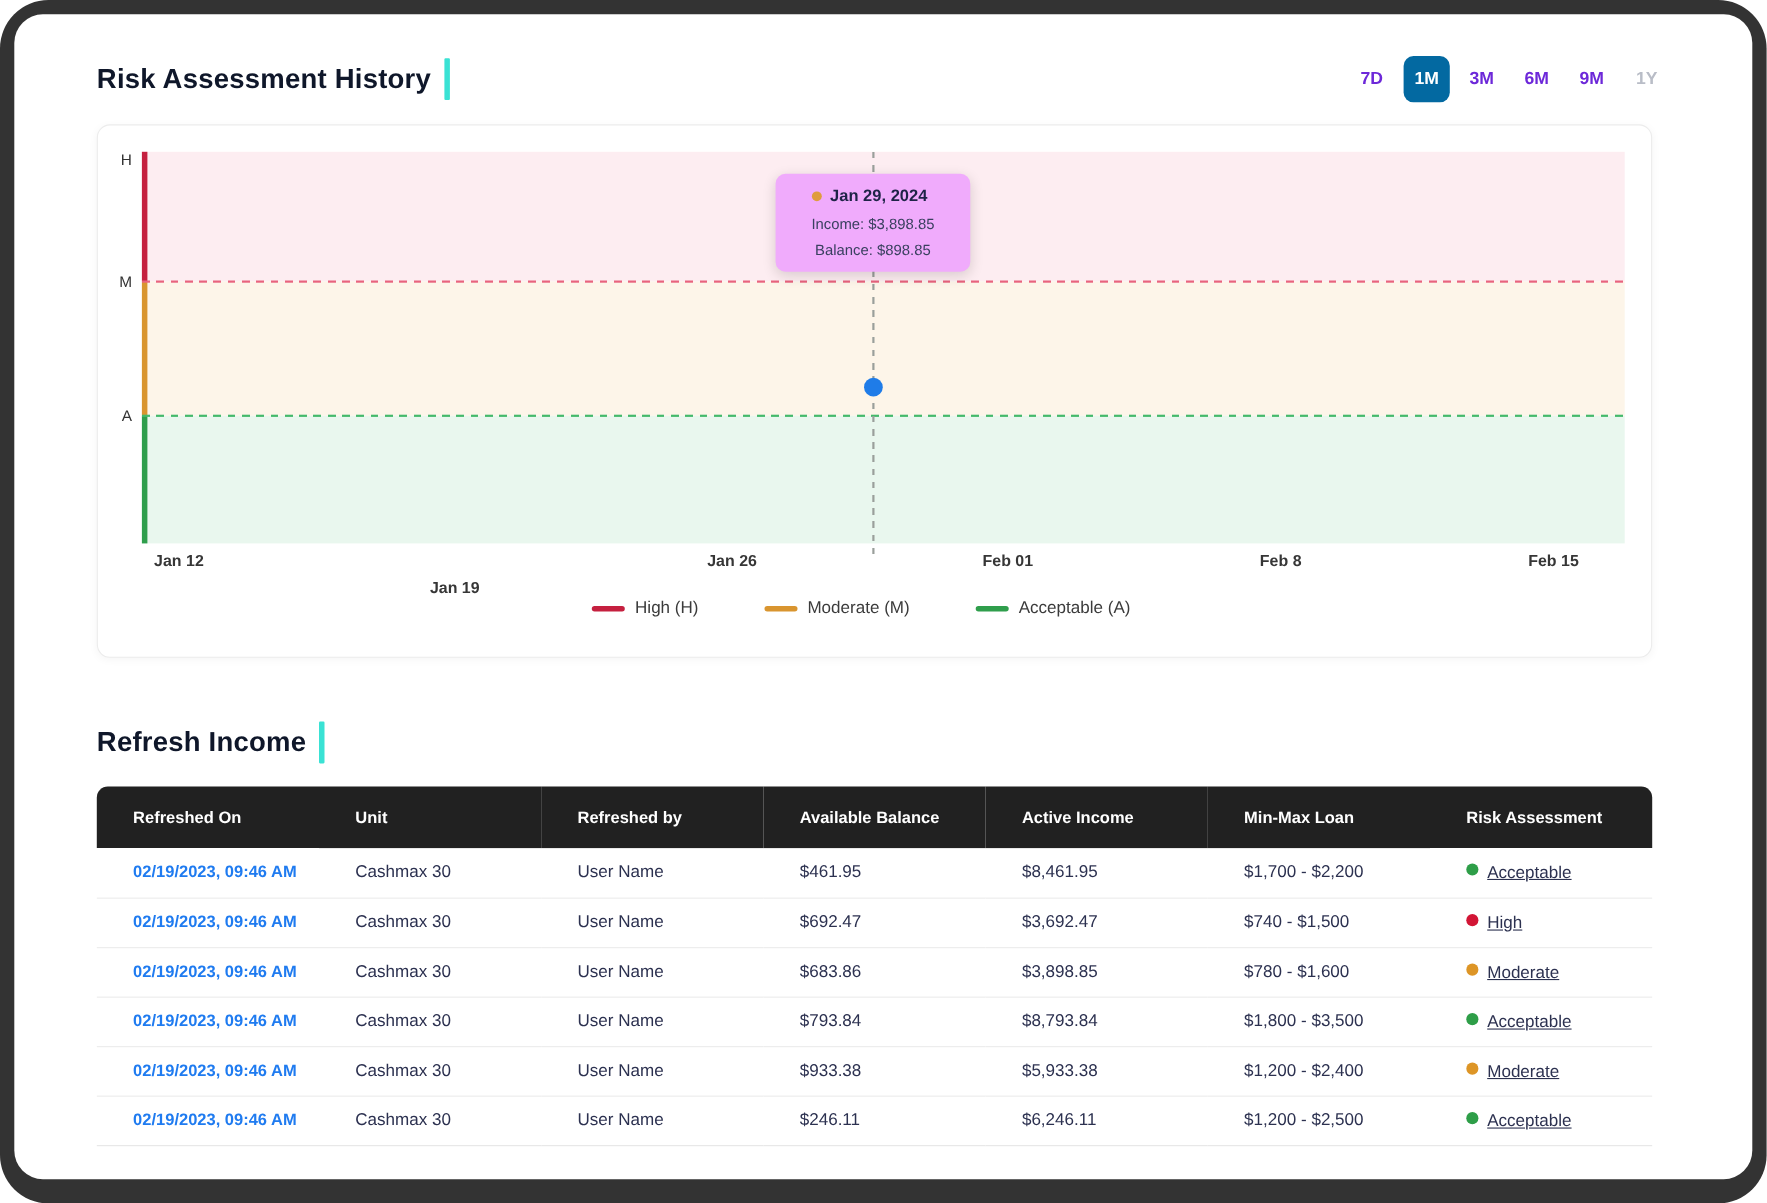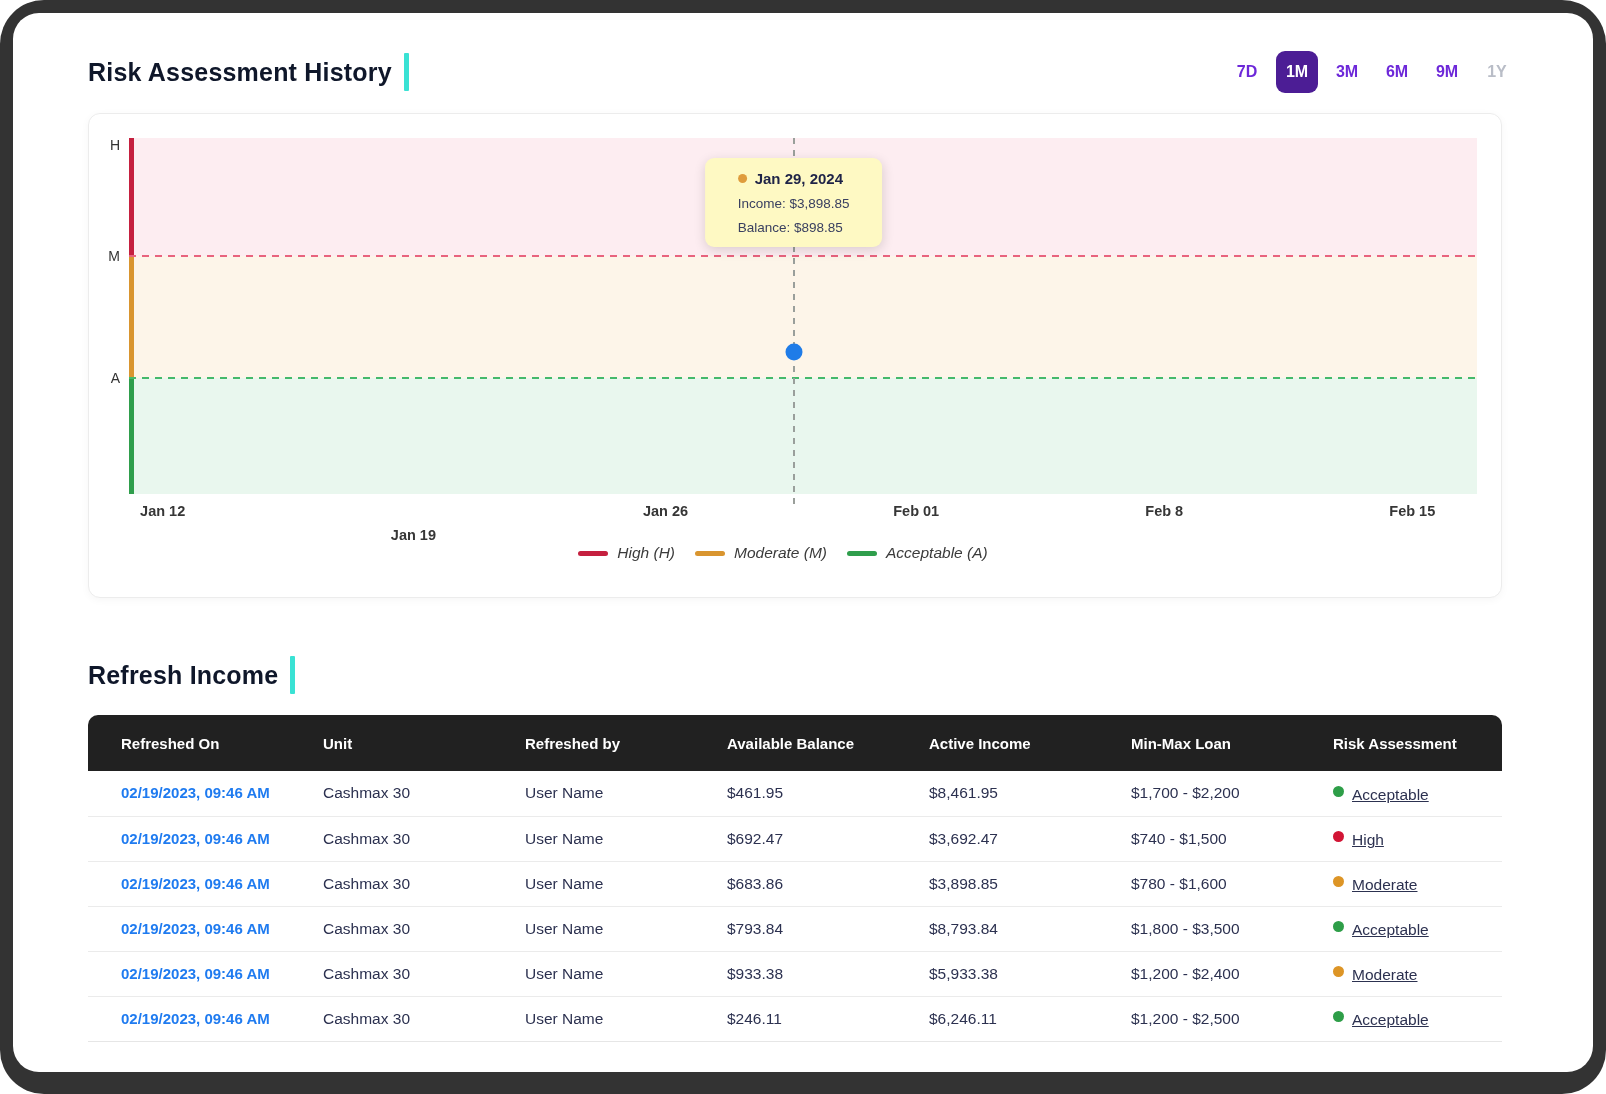--- a/index.html
+++ b/index.html
@@ -13,21 +13,21 @@
   .head-refresh { top:643px; }
   .section-title { font-size:25px; font-weight:700; color:#0f172a; letter-spacing:0.2px; }
   .accent-bar { width:5px; height:38px; background:#3ae2d4; margin-left:12px; border-radius:1px; }
   .spacer { flex:1; }
 
   
   .range-group { display:flex; align-items:center; gap:8px; }
   .range-btn { min-width:42px; height:42px; display:flex; align-items:center; justify-content:center;
                font-size:16px; font-weight:700; color:#6d28d9; background:transparent; border:none;
                border-radius:9px; cursor:pointer; padding:0 8px; }
-  .range-btn[data-state="active"] { background:#4c1d95; color:#ffffff; }
+  .range-btn[data-state="active"] { background:#0369a1; color:#ffffff; }
   .range-btn[data-state="disabled"] { color:#b9bdc7; }
 
   
   .chart-card { position:absolute; left:75px; top:100px; width:1414px; height:485px; background:#fff;
                 border:1px solid #ececec; border-radius:12px; box-shadow:0 2px 8px rgba(0,0,0,0.04); }
   .chart-inner { position:absolute; left:0; top:24px; right:24px; }
   .plot-wrap { display:flex; }
   .ylabels { width:40px; position:relative; height:356px; }
   .ylabel { position:absolute; right:9px; font-size:14px; color:#333; transform:translateY(-50%); }
   .ylabel.h { top:7px; }
@@ -47,31 +47,31 @@
 
   .dash-line { position:absolute; left:0; right:0; height:2px; transform:translateY(-1px); }
   .m-line { top:var(--m-pct); background:repeating-linear-gradient(90deg,#e8637e 0 7px,transparent 7px 13px); }
   .a-line { top:var(--a-pct); background:repeating-linear-gradient(90deg,#44b96b 0 7px,transparent 7px 13px); }
 
   .vline { position:absolute; top:0; bottom:-15px; width:2px; transform:translateX(-50%);
            background:repeating-linear-gradient(180deg,#9a9f9b 0 6px,transparent 6px 12px); }
   .marker { position:absolute; width:17px; height:17px; border-radius:50%; background:#1f7ce8;
             transform:translate(-50%,-50%); cursor:pointer; z-index:3; }
 
-  .chart-tooltip { position:absolute; top:20px; transform:translateX(-50%); background:#fef9c3;
+  .chart-tooltip { position:absolute; top:20px; transform:translateX(-50%); background:#f0abfc;
                    border-radius:9px; box-shadow:0 3px 12px rgba(0,0,0,0.14); padding:12px 33px;
-                   z-index:4; white-space:nowrap; }
+                   z-index:4; white-space:nowrap;text-align:center; }
   .tt-title { display:flex; align-items:center; gap:8px; font-size:15px; font-weight:700; color:#1e2347; }
   .tt-dot { width:9px; height:9px; border-radius:50%; background:#df9c3c; }
   .tt-line { font-size:13.5px; color:#3a4060; margin-top:9px; }
 
   .xlabels { position:relative; height:32px; margin-left:40px;font-weight:bold; }
   .x-tick { position:absolute; top:9px; transform:translateX(-50%); font-size:14.5px; color:#363636; white-space:nowrap; }
 
-  .legend { display:flex; justify-content:center; gap:20px; margin-top:18px;font-style:italic; }
+  .legend { display:flex; justify-content:center; gap:60px; margin-top:18px; }
   .legend-item { display:flex; align-items:center; gap:9px; cursor:pointer; }
   .legend-pill { width:30px; height:5px; border-radius:3px; }
   .pill-high { background:#c5203f; }
   .pill-moderate { background:#d9952f; }
   .pill-acceptable { background:#2f9e4c; }
   .legend-label { font-size:15.5px; color:#3b3b3b; }
 
   
   .refresh-table { position:absolute; left:75px; top:702px; width:1414px; border-collapse:collapse; table-layout:fixed; }
   .refresh-table thead th { background:#212121; color:#ffffff; font-size:15px; font-weight:700; text-align:left;

